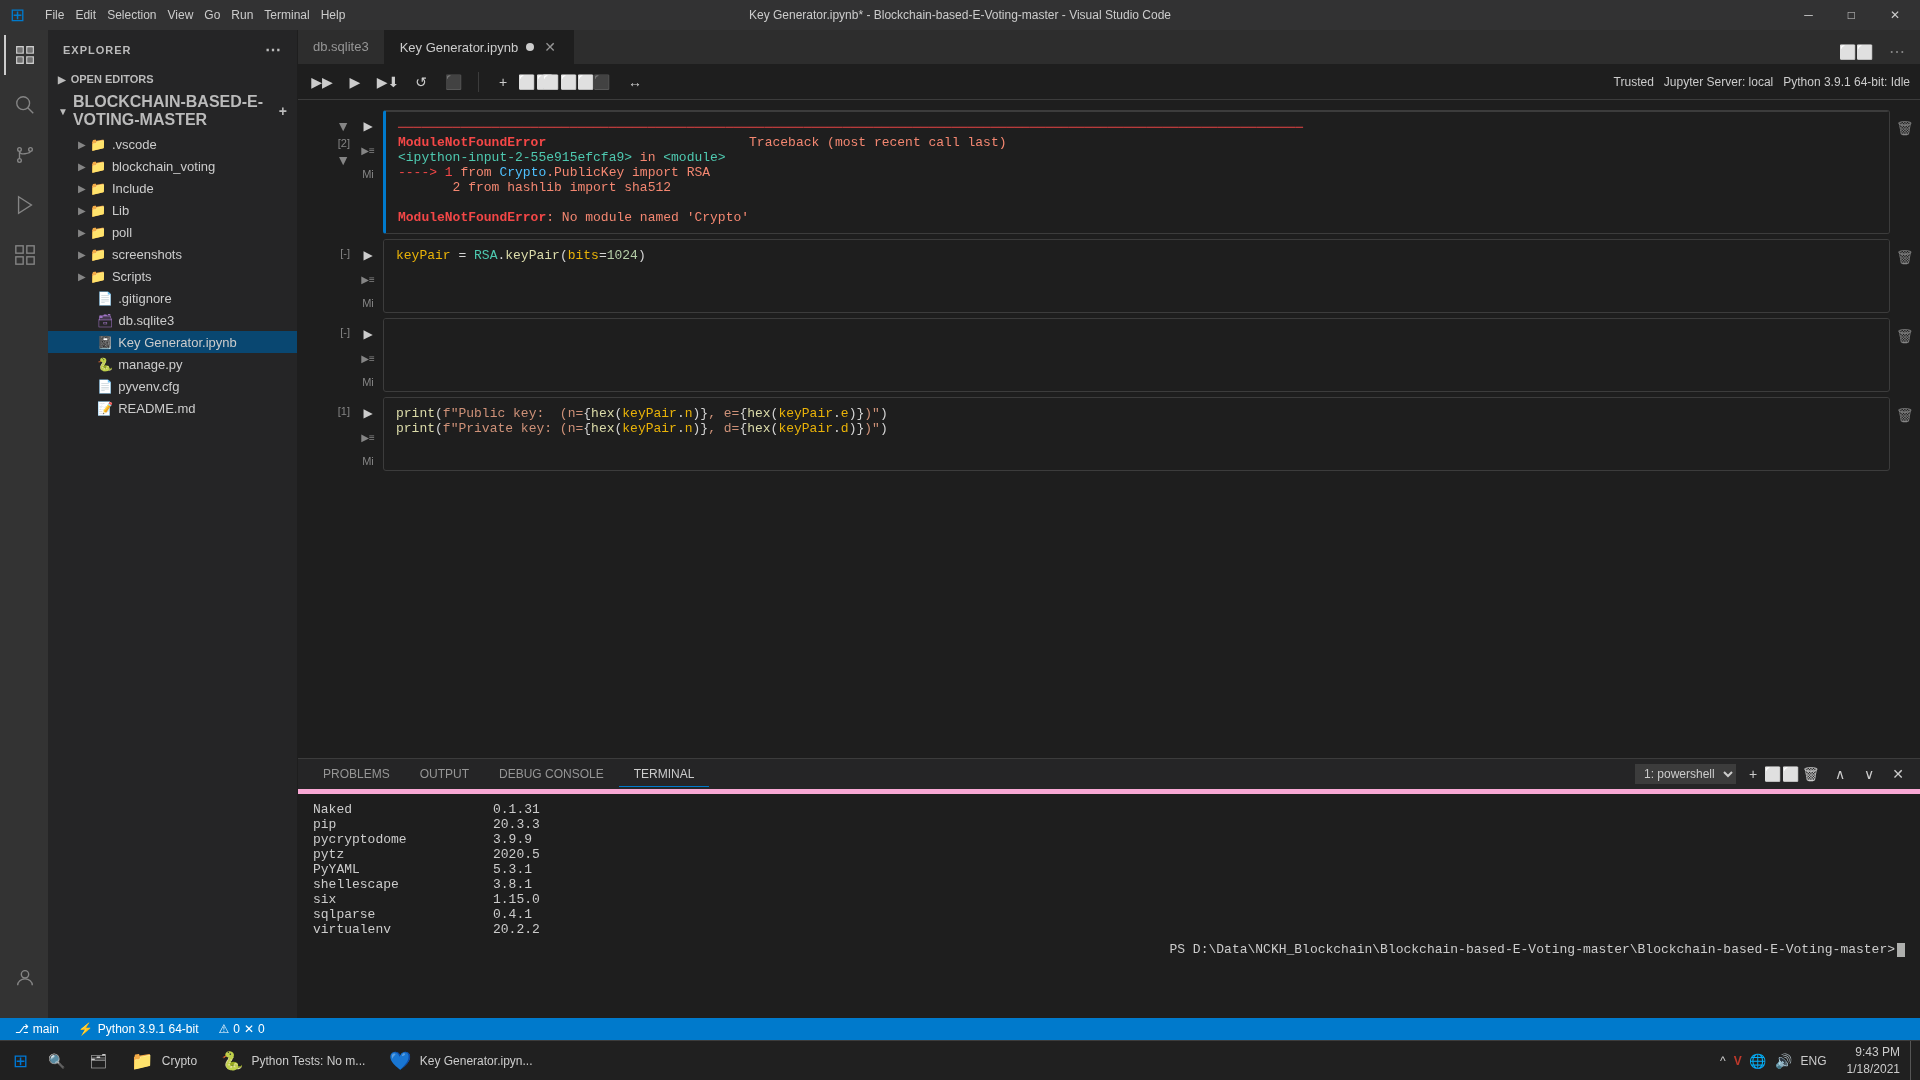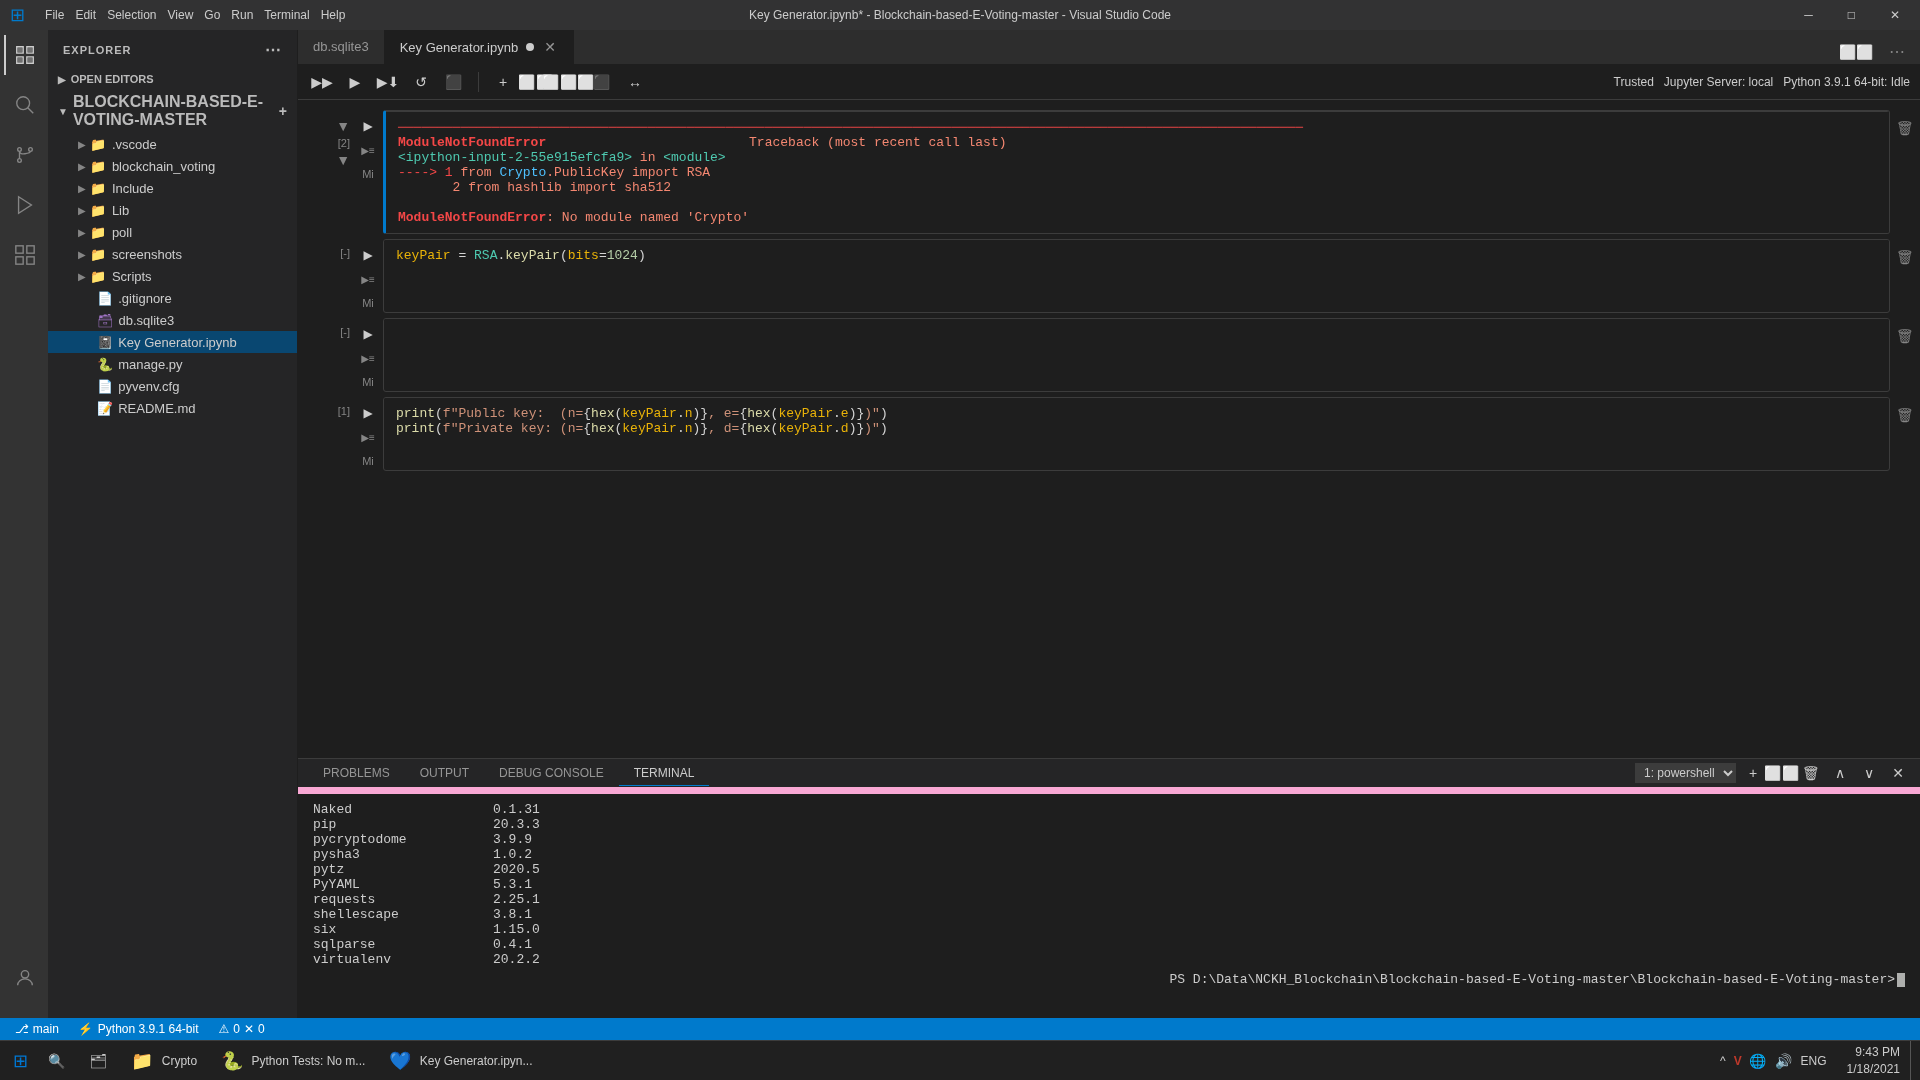--- a/index.html
+++ b/index.html
@@ -213,21 +213,21 @@
       background: #1e1e1e;
       border-top: 1px solid #3c3c3c;
       display: flex;
       flex-direction: column;
     }
     #terminal-tabs {
       height: 35px;
       background: #252526;
       display: flex; align-items: center;
       padding: 0 10px;
-      border-bottom: 7px solid #f9a8d4;
+      border-bottom: 5px solid #f9a8d4;
     }
     .term-tab {
       padding: 5px 15px;
       font-size: 12px; color: #969696; cursor: pointer;
     }
     .term-tab.active { color: #cccccc; border-bottom: 1px solid #007acc; }
     #terminal-toolbar {
       margin-left: auto;
       display: flex; align-items: center; gap: 5px;
     }
@@ -597,34 +597,26 @@
         </div>
         <div class="term-row">
           <span class="term-pkg">pip</span>
             <span class="term-ver">20.3.3</span>
         </div>
         <div class="term-row">
           <span class="term-pkg">pycryptodome</span>
             <span class="term-ver">3.9.9</span>
         </div>
         <div class="term-row">
-          <span class="term-pkg">pysha3</span>
-            <span class="term-ver">1.0.2</span>
-        </div>
-        <div class="term-row">
           <span class="term-pkg">pytz</span>
             <span class="term-ver">2020.5</span>
         </div>
         <div class="term-row">
           <span class="term-pkg">PyYAML</span>
             <span class="term-ver">5.3.1</span>
-        </div>
-        <div class="term-row">
-          <span class="term-pkg">requests</span>
-            <span class="term-ver">2.25.1</span>
         </div>
         <div class="term-row">
           <span class="term-pkg">shellescape</span>
             <span class="term-ver">3.8.1</span>
         </div>
         <div class="term-row">
           <span class="term-pkg">six</span>
             <span class="term-ver">1.15.0</span>
         </div>
         <div class="term-row">

